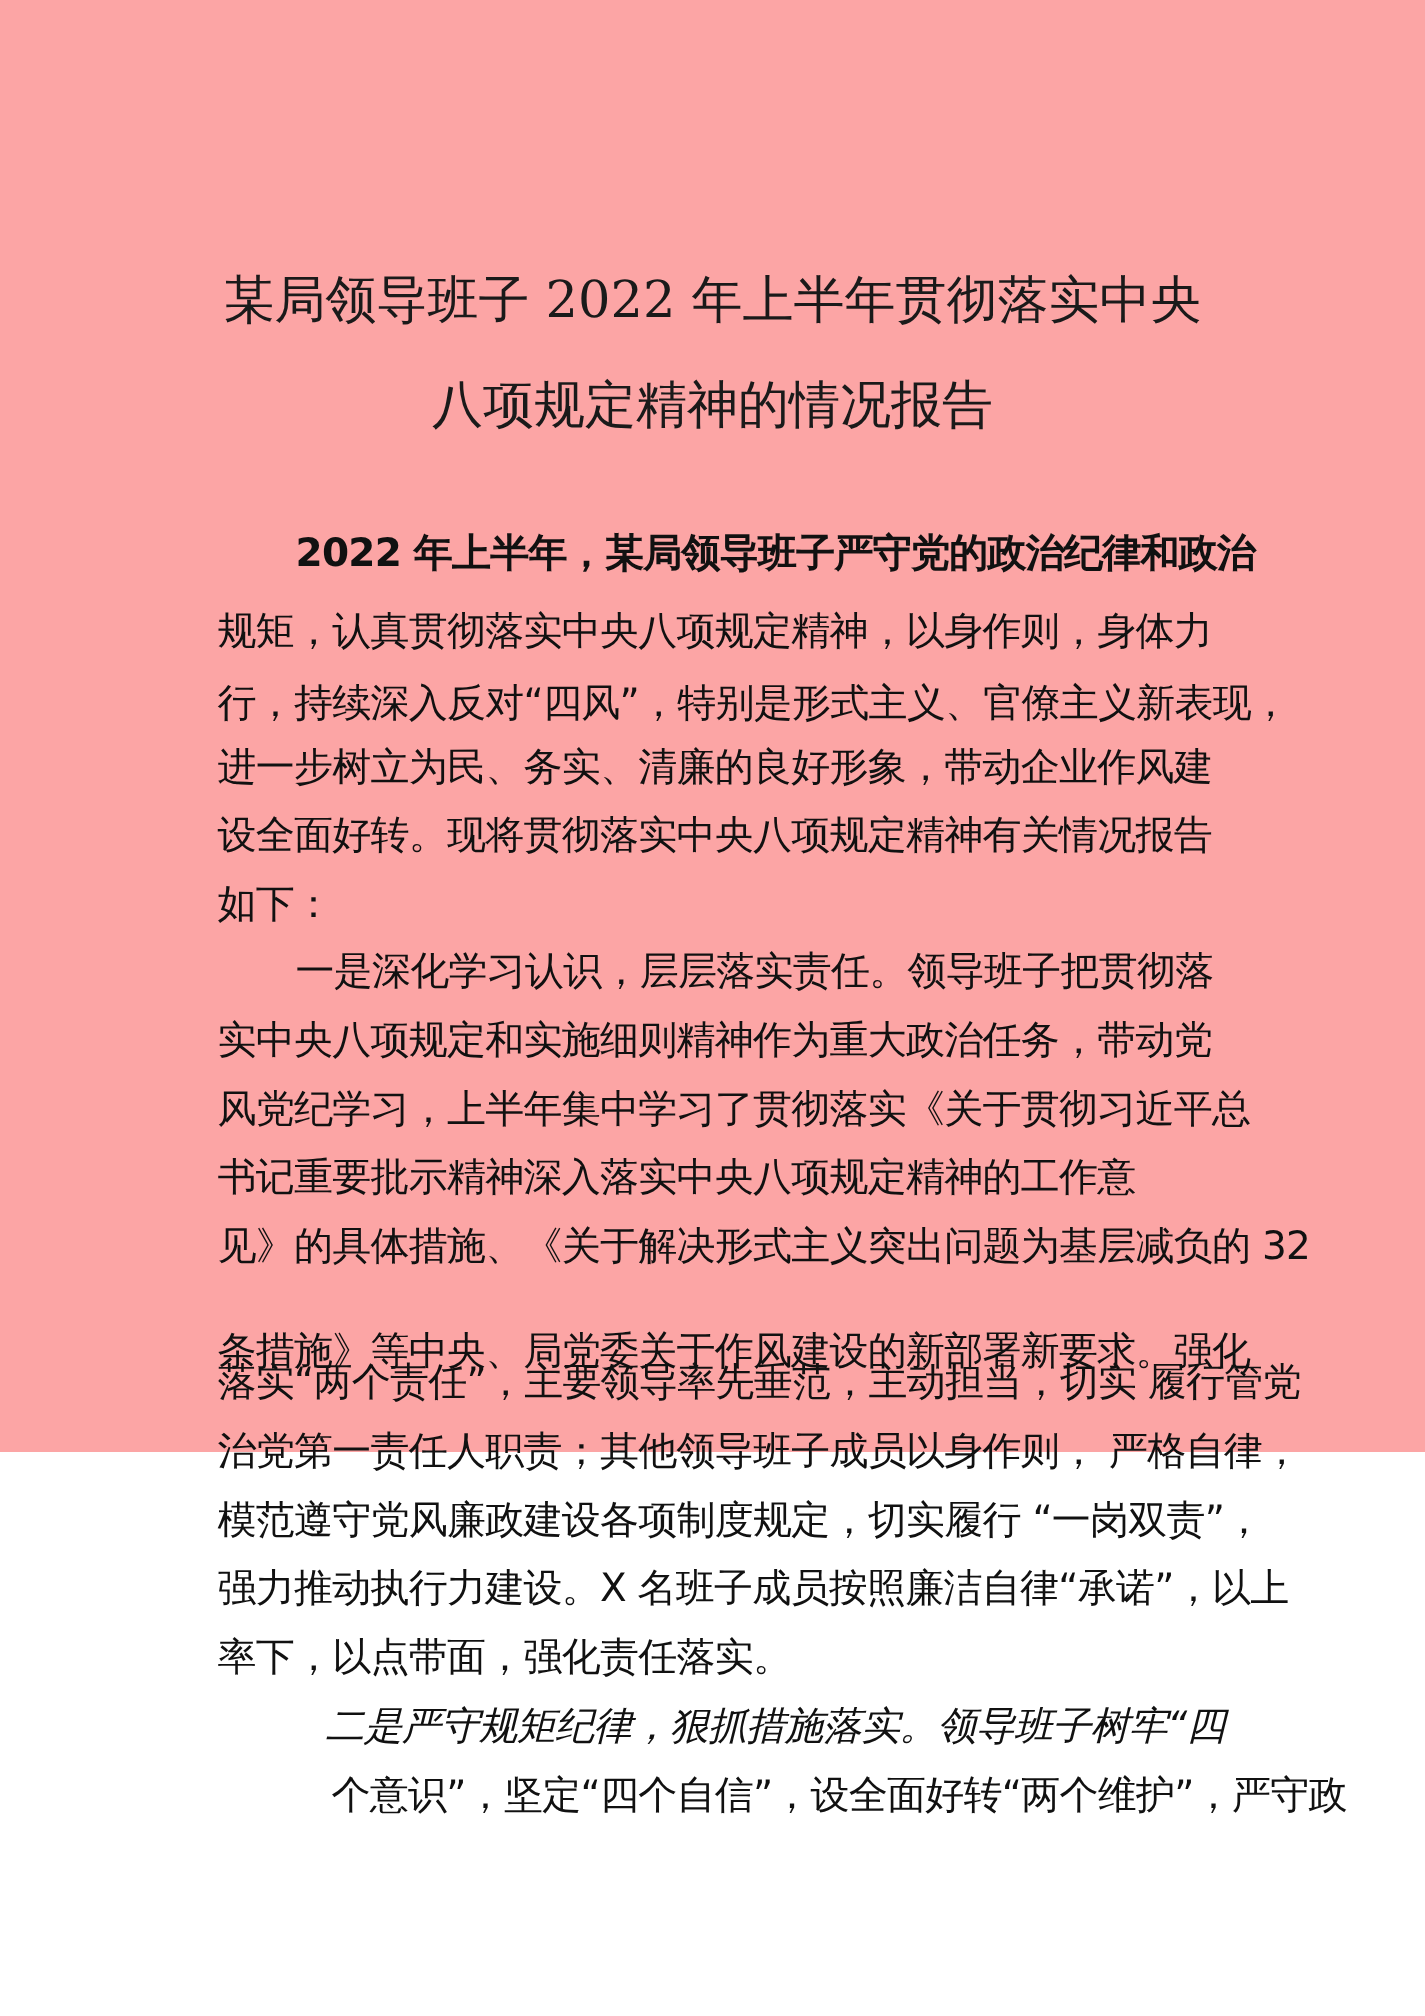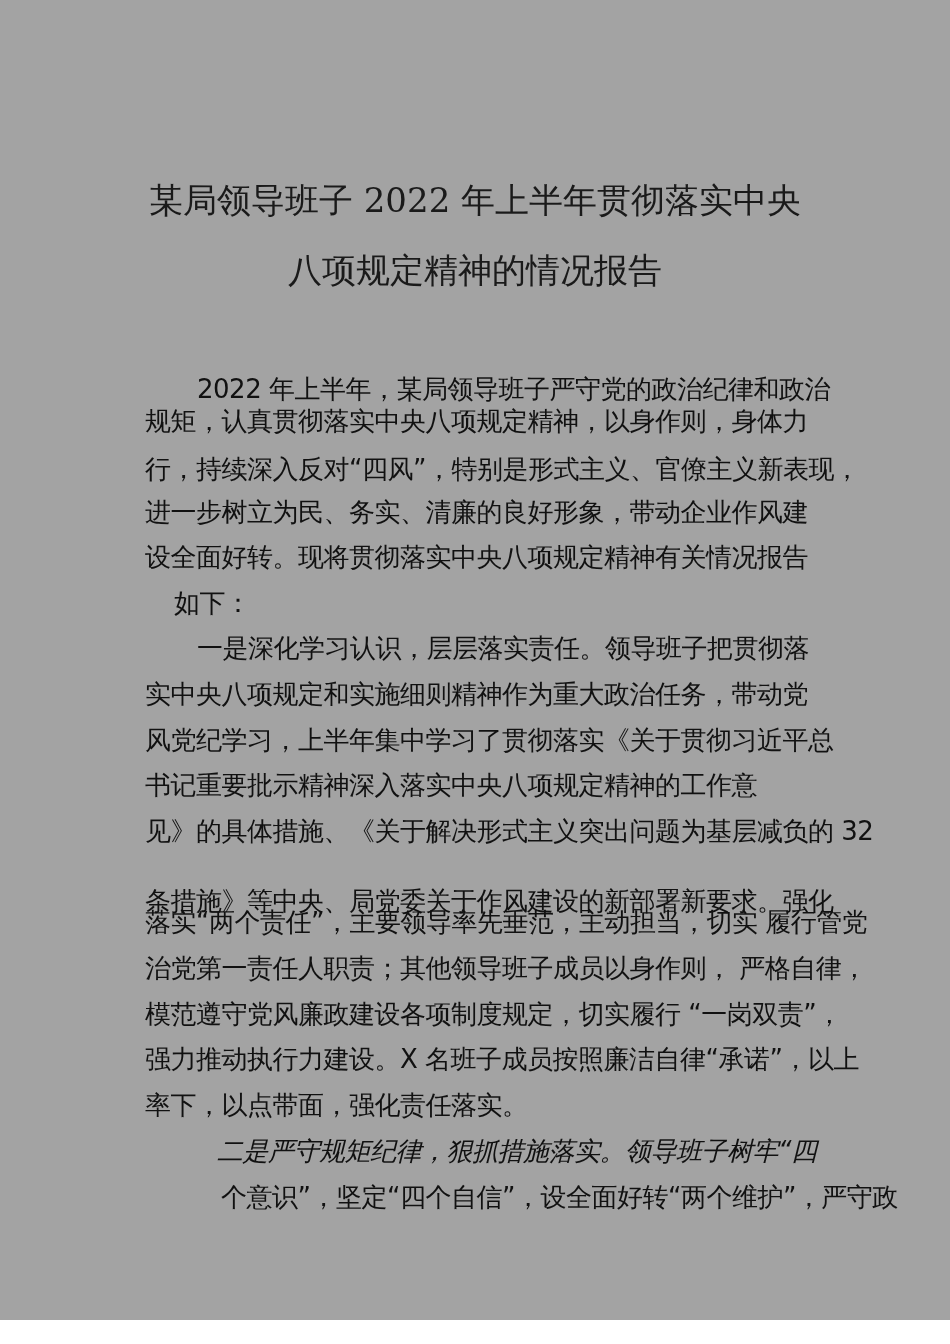--- a/index.html
+++ b/index.html
@@ -11,22 +11,22 @@
       width: 950px;
       height: 1344px;
       position: relative;
       overflow: hidden;
       color: #111111;
     }
     .page {
       position: absolute;
       left: 0; top: 0;
       width: 950px;
-      height: 1320px;
-      background: #a3a3a3;
+      height: 968px;
+      background: #fca5a5;
     }
     .title-line {
       position: absolute;
       left: 0;
       width: 950px;
       text-align: center;
       font-family: "DejaVu Serif", "Liberation Serif", serif;
       font-size: 34px;
       line-height: 40px;
       color: #1a1a1a;
@@ -48,26 +48,26 @@
   </style>
 </head>
 <body>
 
 <div class="page">
 
   <div class="title-line l1">某局领导班子 2022 年上半年贯彻落实中央</div>
   <div class="title-line l2">八项规定精神的情况报告</div>
 
   <div>
-    <div class="body-line" style="left:197px; top:373px;">2022 年上半年，某局领导班子严守党的政治纪律和政治</div>
+    <div class="body-line" style="left:197px; top:353px;font-weight:bold;">2022 年上半年，某局领导班子严守党的政治纪律和政治</div>
     <div class="body-line" style="left:145px; top:405px;text-align:right;">规矩，认真贯彻落实中央八项规定精神，以身作则，身体力</div>
     <div class="body-line" style="left:145px; top:453px;">行，持续深入反对“四风”，特别是形式主义、官僚主义新表现，</div>
     <div class="body-line" style="left:145px; top:496px;">进一步树立为民、务实、清廉的良好形象，带动企业作风建</div>
     <div class="body-line" style="left:145px; top:541px;">设全面好转。现将贯彻落实中央八项规定精神有关情况报告</div>
-    <div class="body-line" style="left:145px; top:587px;margin-left:29px;">如下：</div>
+    <div class="body-line" style="left:145px; top:587px;">如下：</div>
   </div>
 
   <div>
     <div class="body-line" style="left:197px; top:632px;text-align:center;">一是深化学习认识，层层落实责任。领导班子把贯彻落</div>
     <div class="body-line" style="left:145px; top:678px;">实中央八项规定和实施细则精神作为重大政治任务，带动党</div>
     <div class="body-line" style="left:145px; top:724px;">风党纪学习，上半年集中学习了贯彻落实《关于贯彻习近平总</div>
     <div class="body-line" style="left:145px; top:769px;">书记重要批示精神深入落实中央八项规定精神的工作意</div>
     <div class="body-line" style="left:145px; top:815px;">见》的具体措施、《关于解决形式主义突出问题为基层减负的 32</div>
     <div class="body-line" style="left:145px; top:861px;margin-top:24px;">条措施》等中央、局党委关于作风建设的新部署新要求。强化</div>
     <div class="body-line" style="left:145px; top:906px;">落实“两个责任”，主要领导率先垂范，主动担当，切实 履行管党</div>

